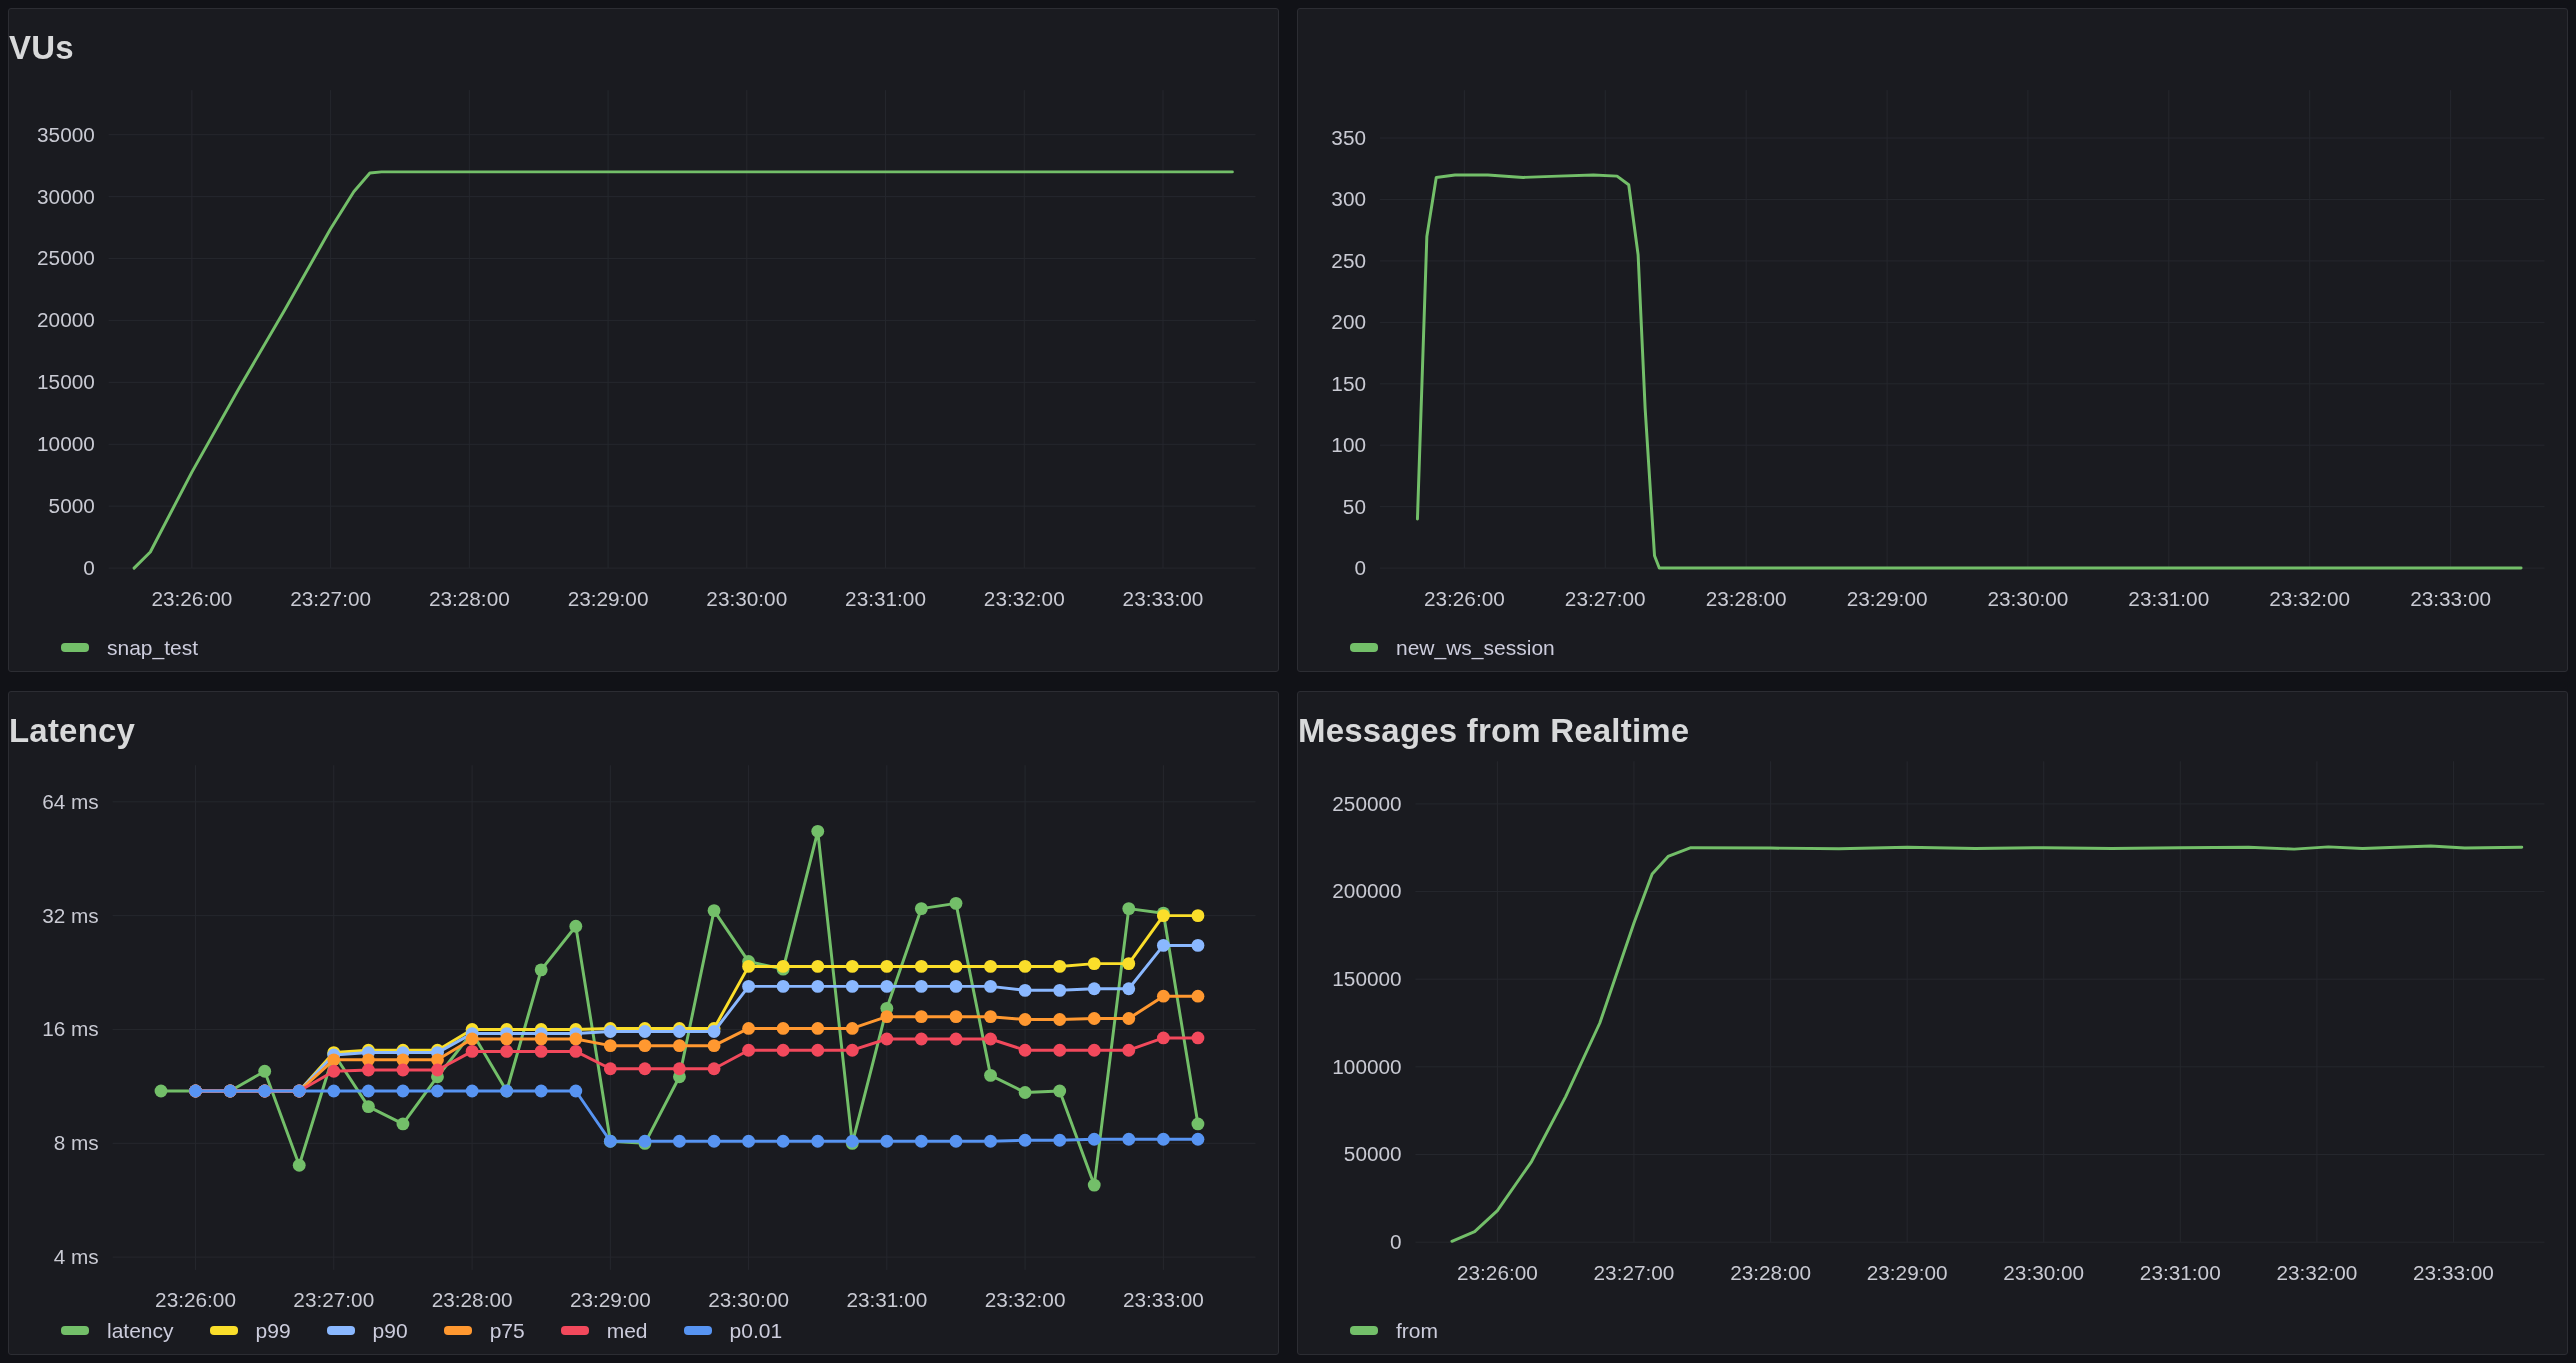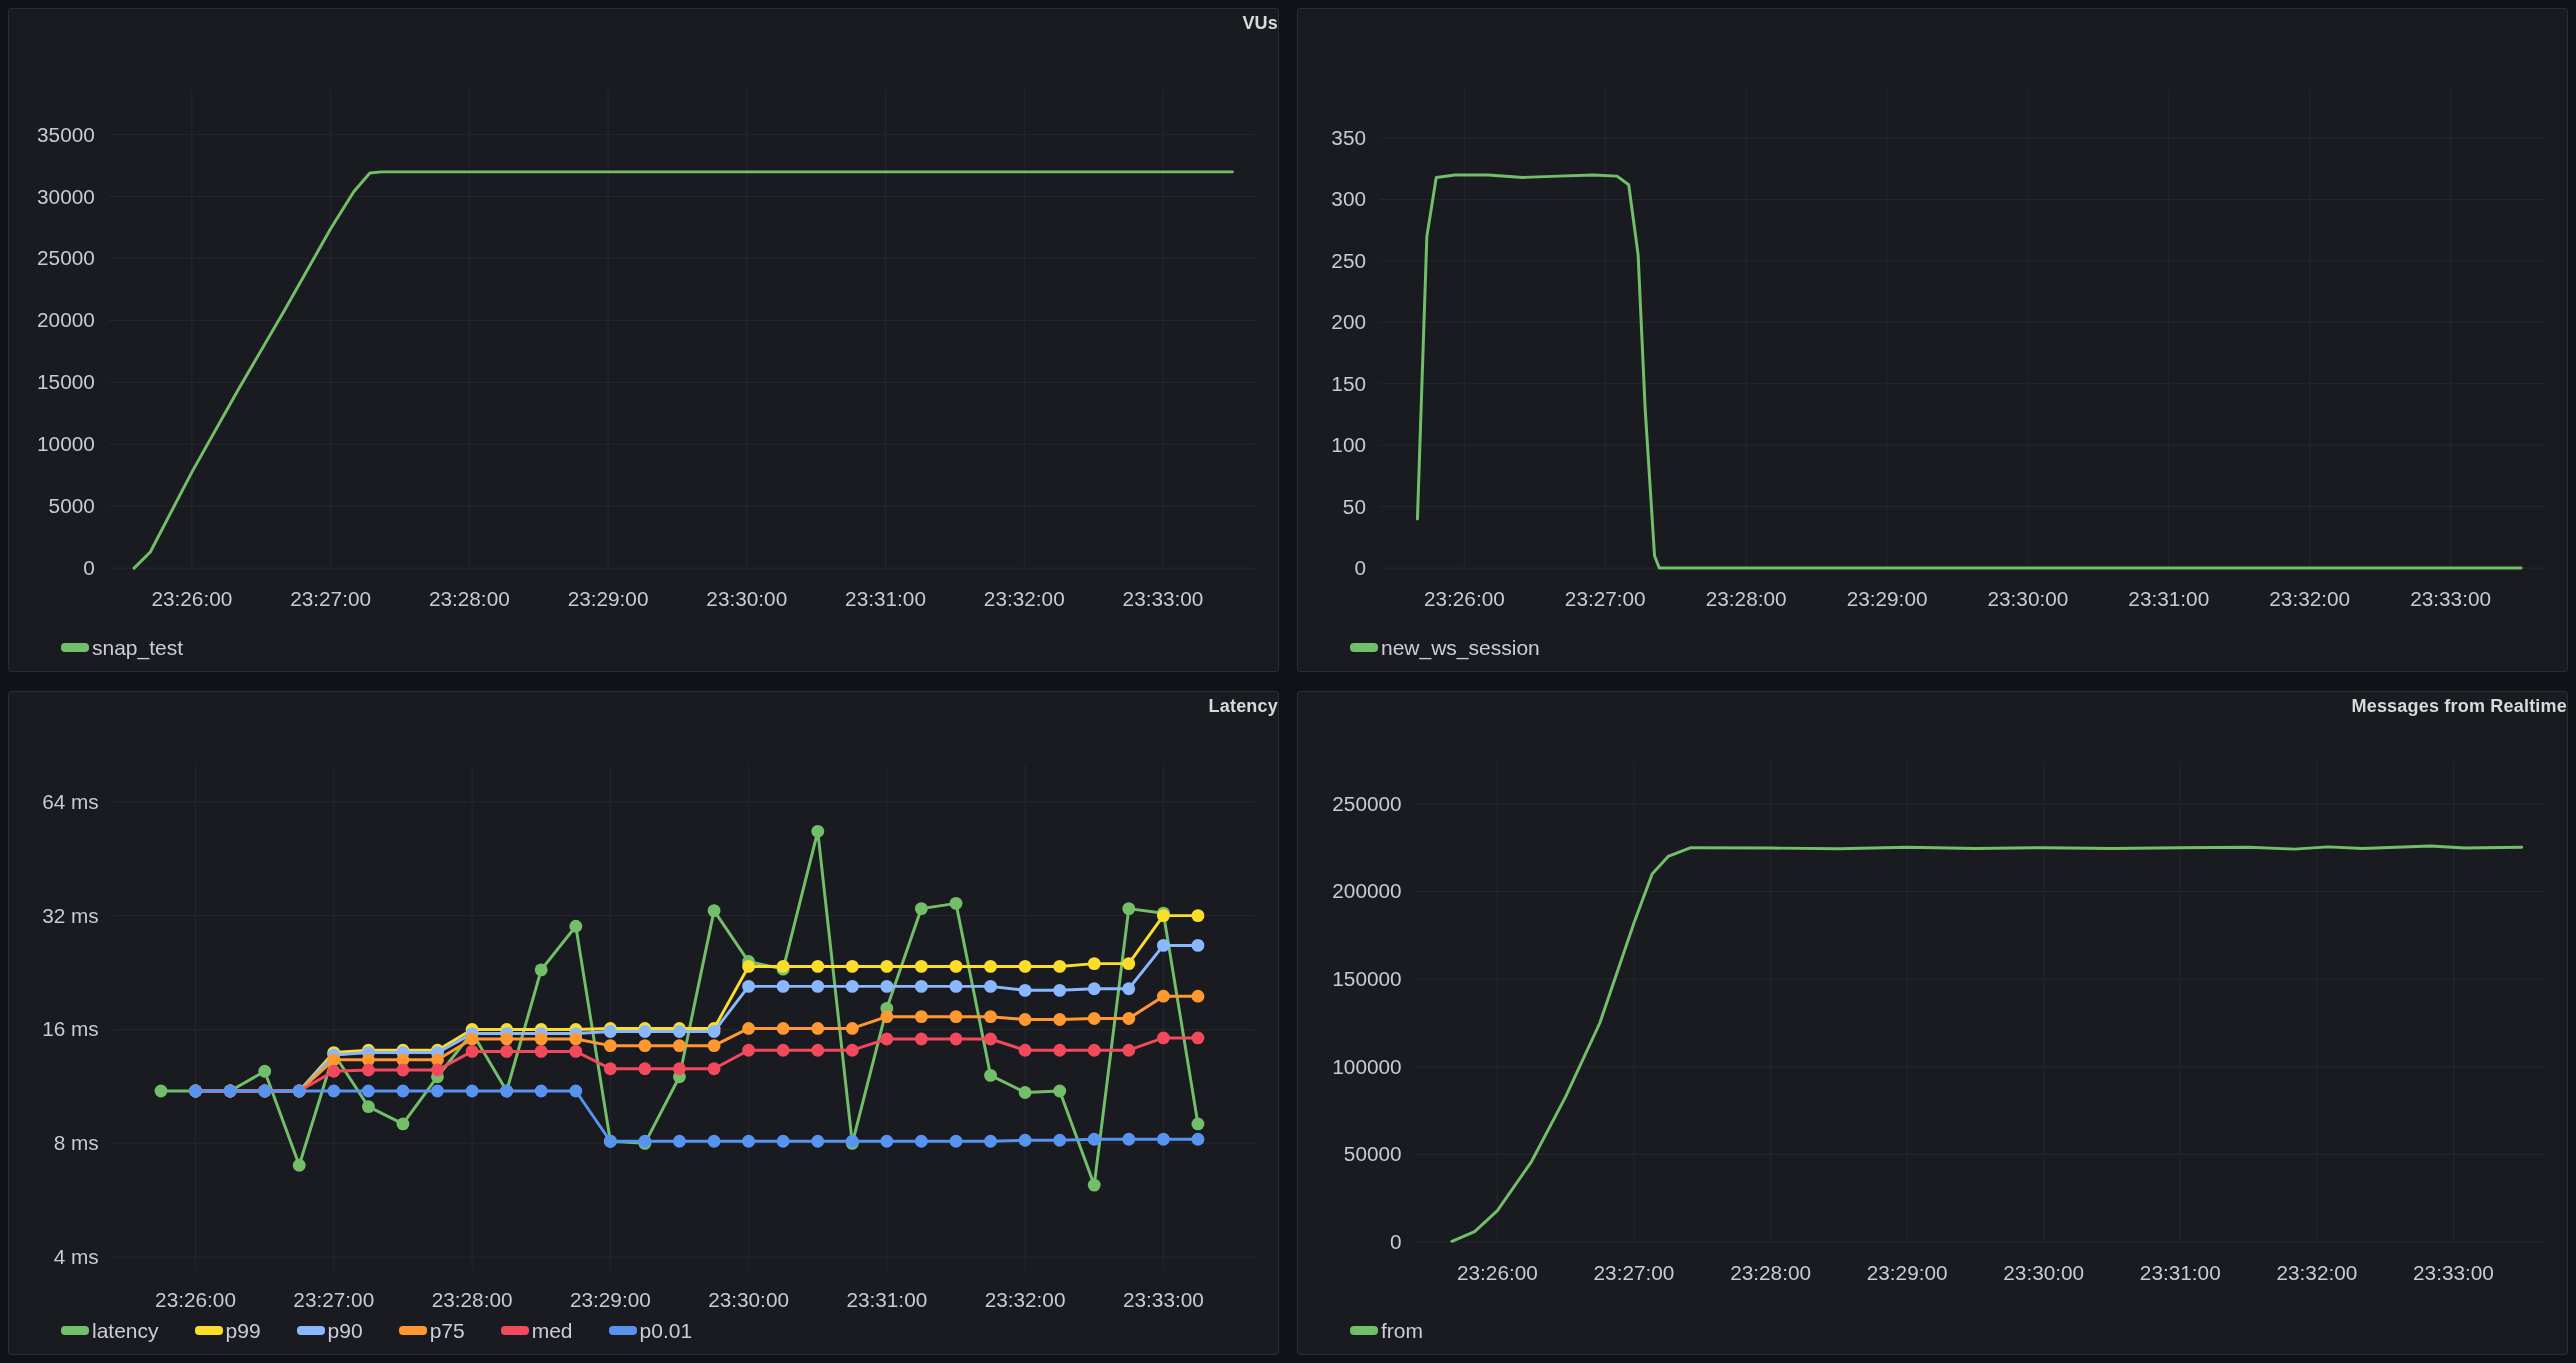--- a/index.html
+++ b/index.html
@@ -4,28 +4,28 @@
 <style>
   :root{
     --page-bg:#111217; --panel-bg:#1A1B20; --panel-border:#2C2D33;
     --grid:#25272E; --tick:#C9CAD3; --title:#D8D9DA; --legend:#CCCCDC;
   }
   *{margin:0;padding:0;box-sizing:border-box;}
   html,body{width:2576px;height:1363px;background:var(--page-bg);overflow:hidden;
     font-family:"Liberation Sans",sans-serif;}
   .panel{position:absolute;width:1271px;height:664px;background:var(--panel-bg);
     border:1px solid var(--panel-border);border-radius:3px;}
-  .panel-title{position:absolute;top:4px;left:0;right:0;text-align:right;
-    color:var(--title);font-size:18px;font-weight:700;letter-spacing:0.2px;cursor:pointer;}
+  .panel-title{position:absolute;top:20px;left:0;right:0;text-align:left;
+    color:var(--title);font-size:33px;font-weight:700;letter-spacing:0.2px;cursor:pointer;}
   .chart{position:absolute;inset:0;}
   .chart svg{position:absolute;left:0;top:0;width:100%;height:100%;}
   .grid-line{stroke:var(--grid);stroke-width:1;}
   .tick-label{fill:var(--tick);font-size:21px;font-family:"Liberation Sans",sans-serif;}
   .legend{position:absolute;left:52px;bottom:13px;display:flex;gap:36px;align-items:center;}
-  .legend-item{display:flex;align-items:center;gap:3px;color:var(--legend);
+  .legend-item{display:flex;align-items:center;gap:18px;color:var(--legend);
     font-size:21px;cursor:pointer;line-height:1;}
   .swatch{display:inline-block;width:28px;height:9px;border-radius:4px;}
 </style>
 </head>
 <body>
 
 <main>
 
   <section class="panel" style="left:8px;top:8px">
     <div class="chart">

